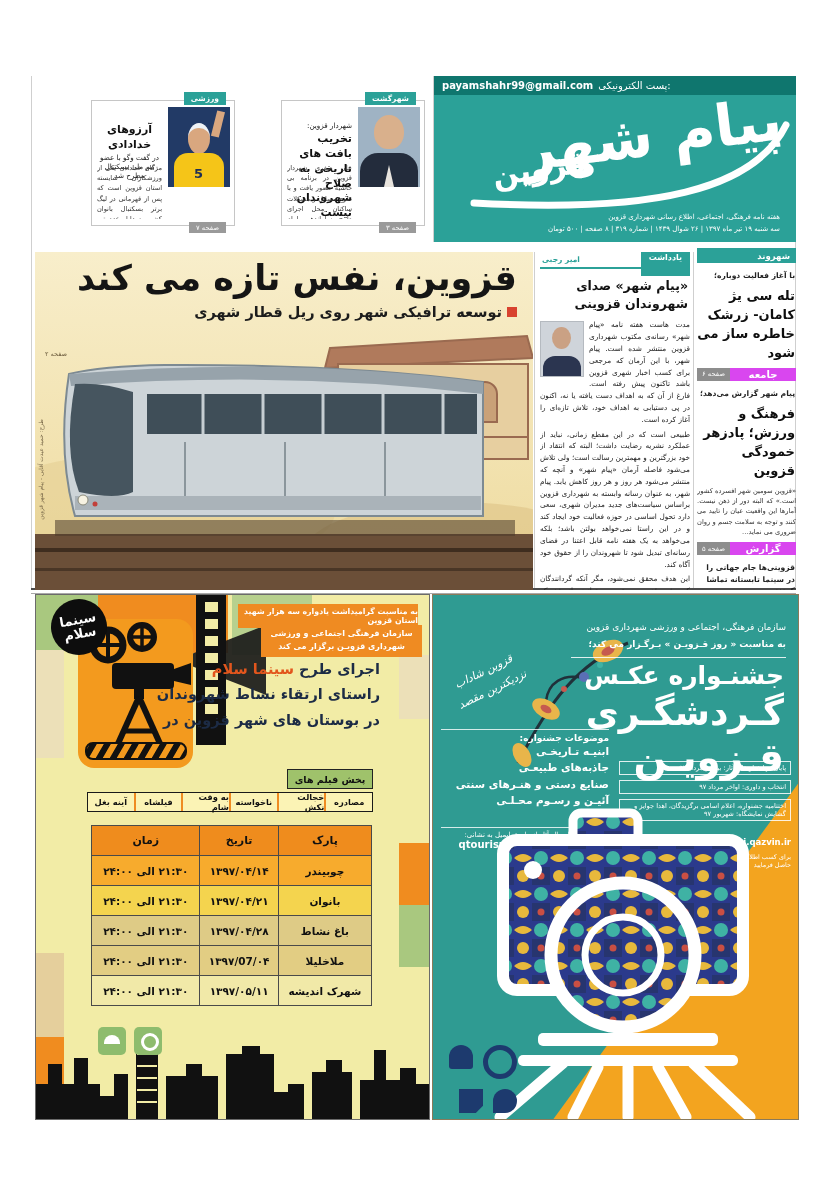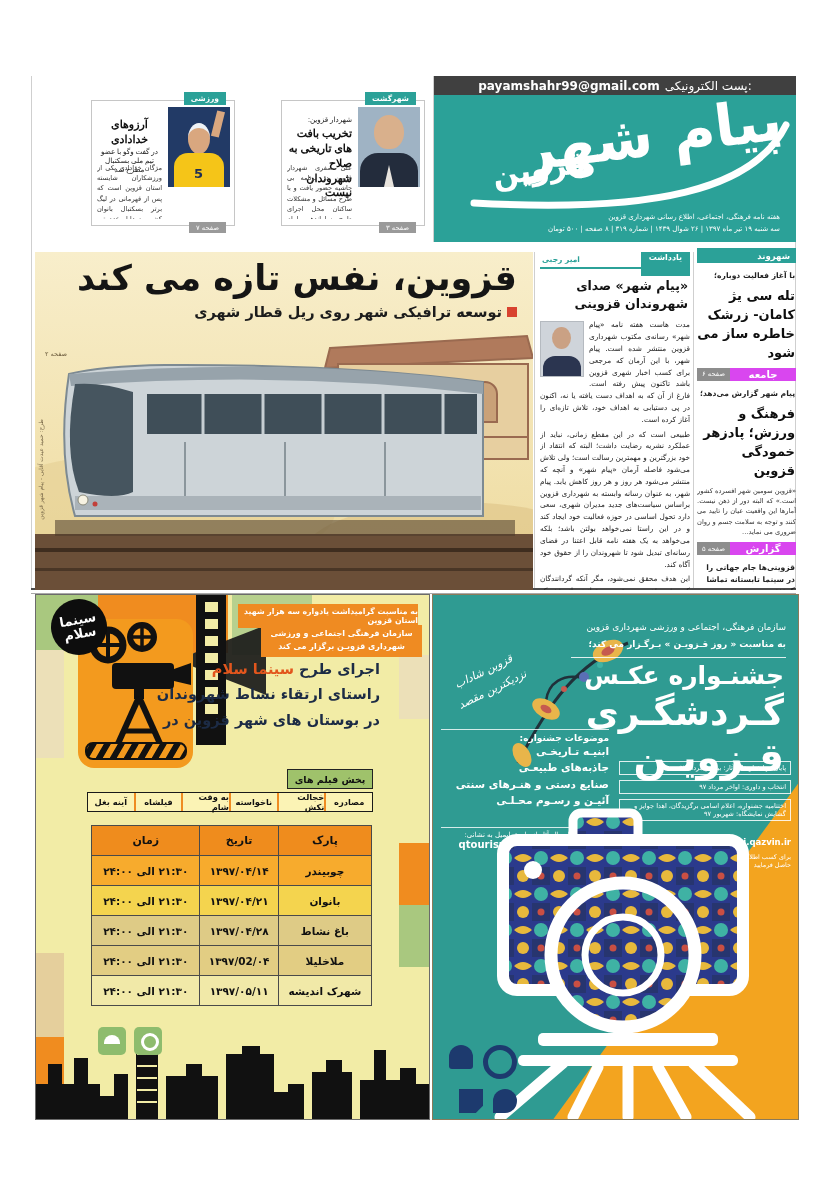--- a/index.html
+++ b/index.html
@@ -5,35 +5,35 @@
   html,body{margin:0;padding:0;background:#fff;}
   .page{position:relative;width:827px;height:1181px;background:#fff;overflow:hidden;
         font-family:"DejaVu Sans",sans-serif;direction:rtl;}
   .abs{position:absolute;}
   
   .vline{position:absolute;width:1px;background:#cfcfcf;}
   .divider{position:absolute;left:31px;width:765px;top:588px;height:3px;
            border-top:2px solid #4c4c4c;border-bottom:1px solid #a8a8a8;}
   
   .masthead{position:absolute;left:433px;top:76px;width:362px;height:166px;border-left:1px solid #cfcfcf;}
-  .email-bar{height:19px;background:#404040;color:#fff;font-size:12px;display:flex;align-items:center;
-             padding:0 8px;direction:ltr;gap:5px;justify-content:center;}
+  .email-bar{height:19px;background:#0f766e;color:#fff;font-size:10px;display:flex;align-items:center;
+             padding:0 8px;direction:ltr;gap:5px;}
   .email-bar b{font-weight:700;}
   .brand{position:relative;height:147px;background:#2ba198;overflow:hidden;color:#fff;}
   .brand .big{position:absolute;right:14px;top:6px;font-size:58px;font-weight:800;
               transform:rotate(-7deg);letter-spacing:-2px;white-space:nowrap;}
   .brand .small-word{position:absolute;left:58px;top:56px;font-size:30px;font-weight:800;transform:rotate(-9deg);}
   .brand svg{position:absolute;left:0;top:0;}
   .brand-info{position:absolute;left:60px;right:16px;bottom:6px;text-align:right;font-size:7px;line-height:1.8;color:#fff;}
   
   .card{position:absolute;top:100px;width:142px;height:124px;border:1px solid #c6c6c6;background:#fff;}
   .card .tag{position:absolute;top:-9px;right:8px;background:#2ba198;color:#fff;font-size:7.5px;
              padding:2px 7px;font-weight:700;}
   .card .photo{position:absolute;left:auto;right:4px;top:6px;width:62px;height:80px;overflow:hidden;}
-  .card .text{position:absolute;right:72px;left:5px;top:14px;text-align:center;font-family:Liberation Serif, serif;}
+  .card .text{position:absolute;right:72px;left:5px;top:20px;text-align:center;}
   .card .kicker{font-size:7.2px;color:#222;}
   .card .title{font-size:11px;font-weight:800;color:#111;line-height:1.35;margin-top:2px;}
   .card .body{position:absolute;right:72px;left:5px;top:62px;font-size:6.6px;color:#333;
               text-align:justify;line-height:1.55;height:56px;overflow:hidden;}
   .card .page-tag{position:absolute;bottom:-8px;right:8px;background:#9a9a9a;color:#fff;
                   font-size:6.8px;padding:1.5px 7px;}
   
   .ph-mayor{width:100%;height:100%;background:#9fb3c4;position:relative;}
   .ph-mayor .head{position:absolute;left:16px;top:8px;width:30px;height:34px;border-radius:50% 50% 46% 46%;background:#d9b08c;}
   .ph-mayor .suit{position:absolute;left:2px;bottom:0;width:58px;height:34px;border-radius:18px 18px 0 0;background:#232c3c;}
@@ -404,21 +404,21 @@
             <td>۱۳۹۷/۰۴/۲۱</td>
             <td>۲۱:۳۰ الی ۲۴:۰۰</td>
       </tr>
       <tr class="row3">
         <td>باغ نشاط</td>
             <td>۱۳۹۷/۰۴/۲۸</td>
             <td>۲۱:۳۰ الی ۲۴:۰۰</td>
       </tr>
       <tr class="row4">
         <td>ملاخلیلا</td>
-            <td>۱۳۹۷/02/۰۴</td>
+            <td>۱۳۹۷/07/۰۴</td>
             <td>۲۱:۳۰ الی ۲۴:۰۰</td>
       </tr>
       <tr class="row5">
         <td>شهرک اندیشه</td>
             <td>۱۳۹۷/۰۵/۱۱</td>
             <td>۲۱:۳۰ الی ۲۴:۰۰</td>
       </tr>
     </tbody>
       </table>
 

